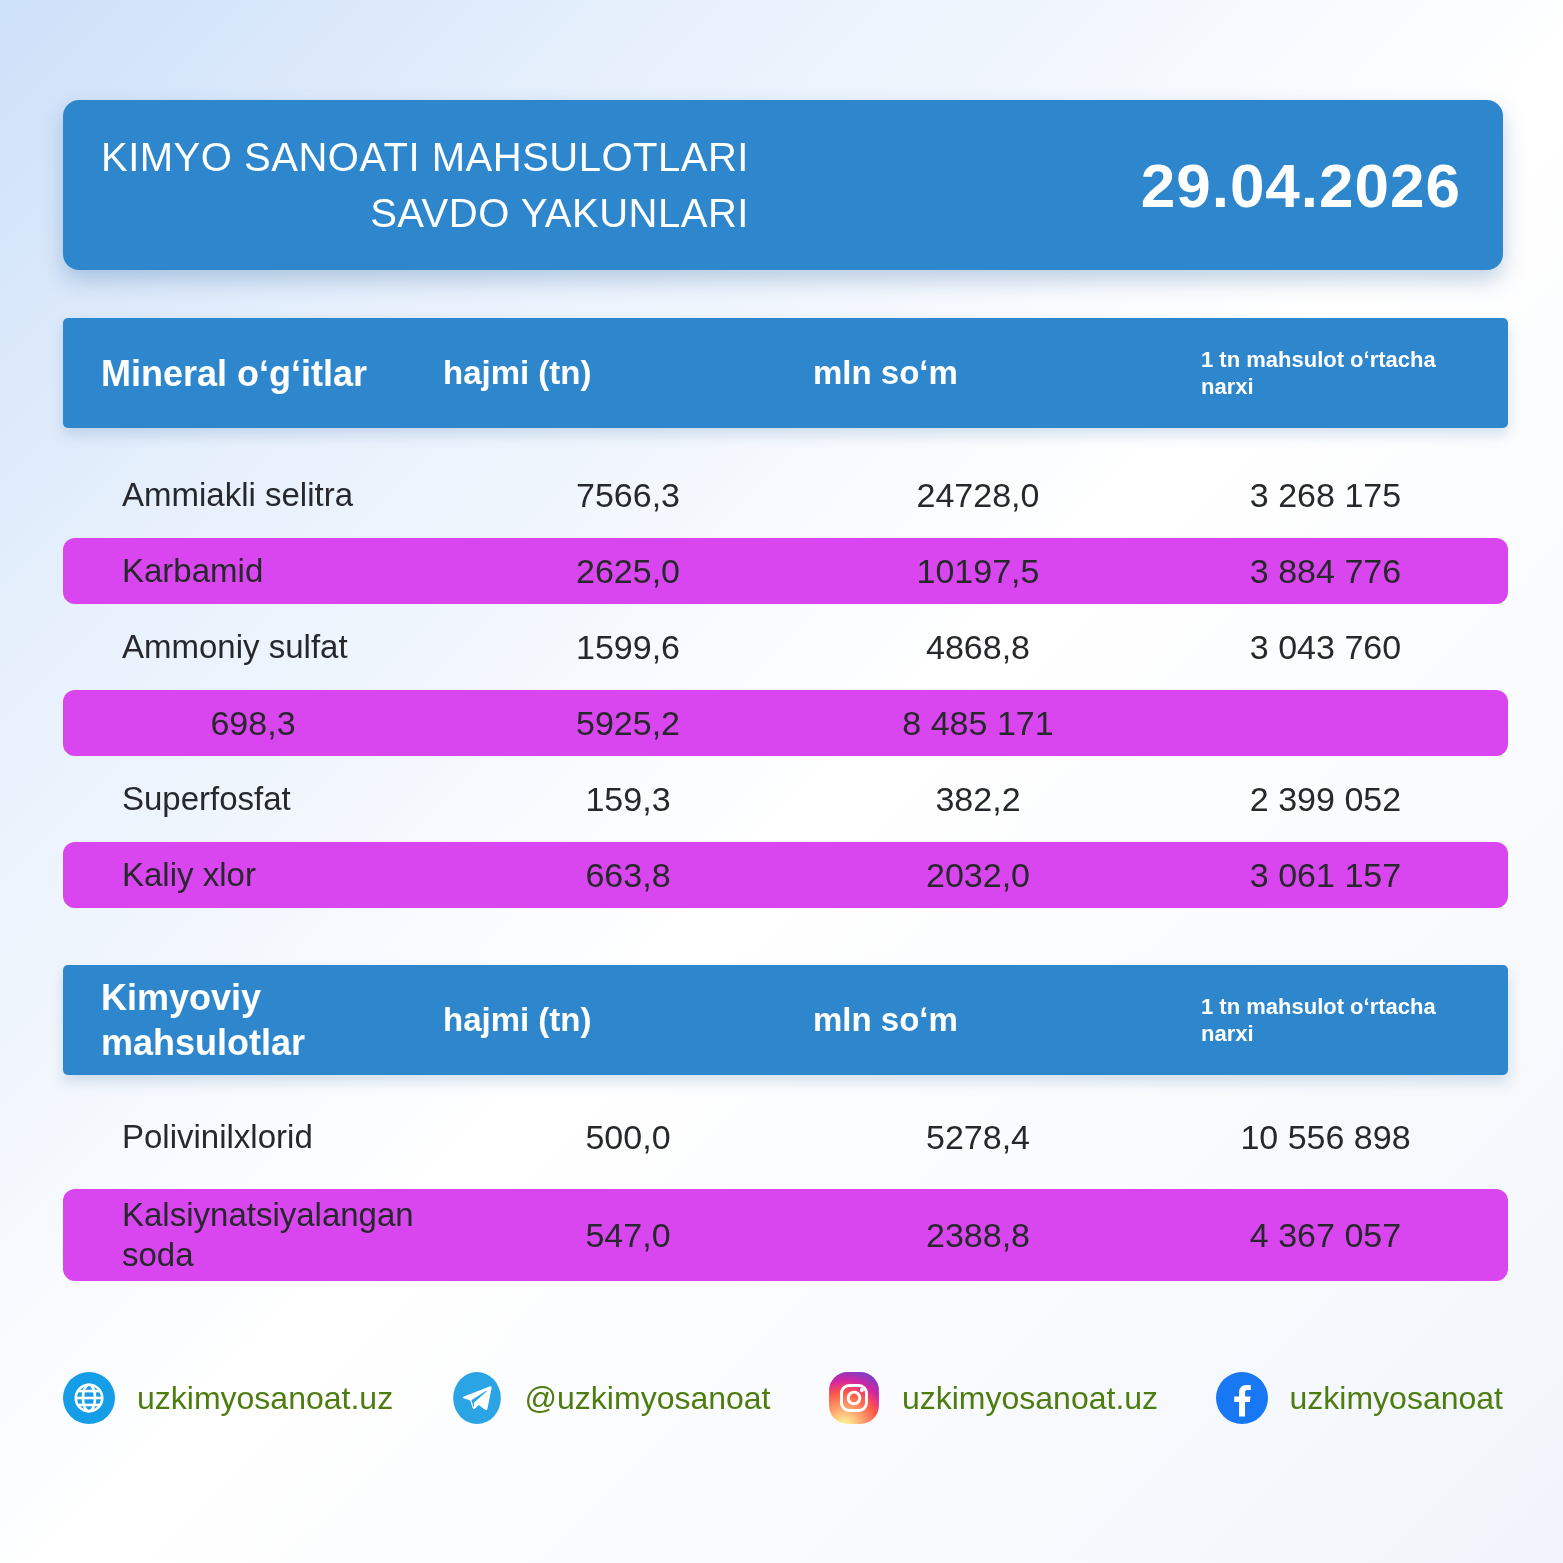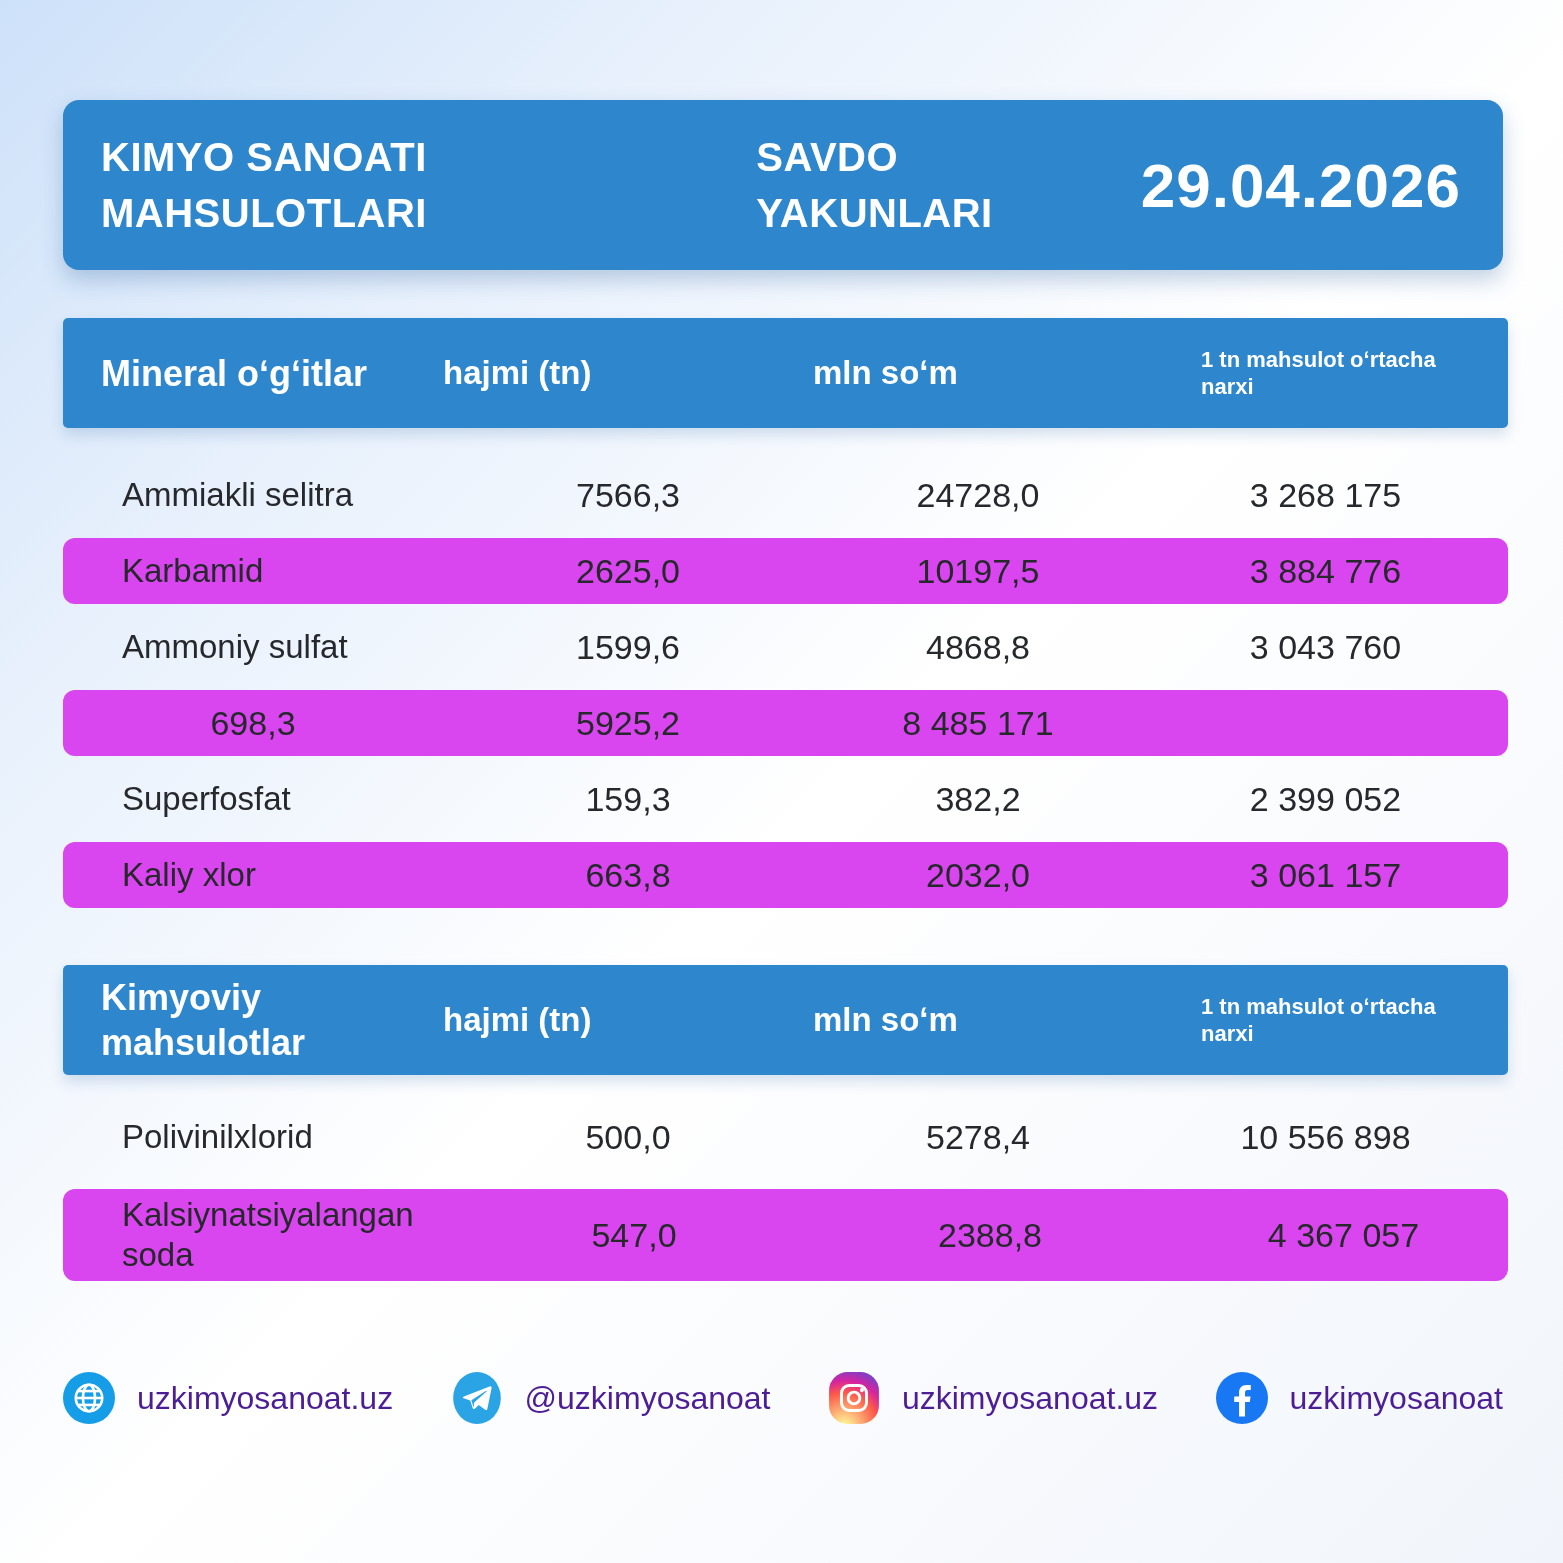--- a/index.html
+++ b/index.html
@@ -9,21 +9,21 @@
     background:linear-gradient(135deg, #cde1f9 0%, #e7f0fc 22%, #ffffff 52%, #f1f5fb 100%);
     position:relative;
   }
   .header-card {
     position:absolute; left:63px; top:100px; width:1440px; height:170px;
     background:#2e87cd; border-radius:16px;
     box-shadow:0 10px 22px rgba(35,95,155,.28);
     display:flex; align-items:center; justify-content:space-between;
     box-sizing:border-box; padding:0 42px 0 38px; color:#ffffff;
   }
-  .header-title { display:flex; font-weight:bold; font-size:40px; line-height:1.4; letter-spacing:.5px;align-items:flex-end; }
+  .header-title { display:flex; flex-direction:column; font-weight:normal; font-size:40px; line-height:1.4; letter-spacing:.5px;align-items:flex-end; }
   .header-date { font-weight:bold; font-size:62px; letter-spacing:1px; }
 
   .data-table { position:absolute; left:63px; width:1445px; }
   .thead {
     background:#2e87cd; border-radius:5px; height:110px;
     box-shadow:0 7px 14px rgba(35,95,155,.18);
     display:grid; grid-template-columns:380px 370px 330px 365px;
     align-items:center; color:#ffffff;
   }
   .th { font-weight:bold; font-size:33px; line-height:1.25; }
@@ -33,30 +33,30 @@
 
   .tr {
     display:grid; grid-template-columns:380px 370px 330px 365px;
     align-items:center; height:66px; margin-bottom:10px; border-radius:12px;
     color:#26282c; font-size:34px;
   }
   .tr.stripe { background:#d946ef; }
   .td { text-align:center; }
   .td-name { text-align:left; padding-left:59px; font-size:33px; line-height:1.2; box-sizing:border-box; }
   .tr.tall1 { height:84px; }
-  .tr.tall2 { height:92px;gap:6px; }
+  .tr.tall2 { height:92px; }
 
   .footer {
     position:absolute; left:63px; top:1372px; width:1440px;
     display:flex; align-items:center; justify-content:space-between;
   }
   .social { display:flex; align-items:center; gap:22px; cursor:pointer; }
   .social .icon { width:52px; height:52px; display:inline-flex; }
   .social .icon svg { width:52px; height:52px; }
-  .social .label { font-size:32px; color:#4c1d95; }
+  .social .label { font-size:32px; color:#4d7c0f; }
 </style>
 </head>
 <body>
 
 <div class="header-card">
   <div class="header-title">
     <span>KIMYO SANOATI MAHSULOTLARI</span>
     <span>SAVDO YAKUNLARI</span>
   </div>
   <div class="header-date">29.04.2026</div>

